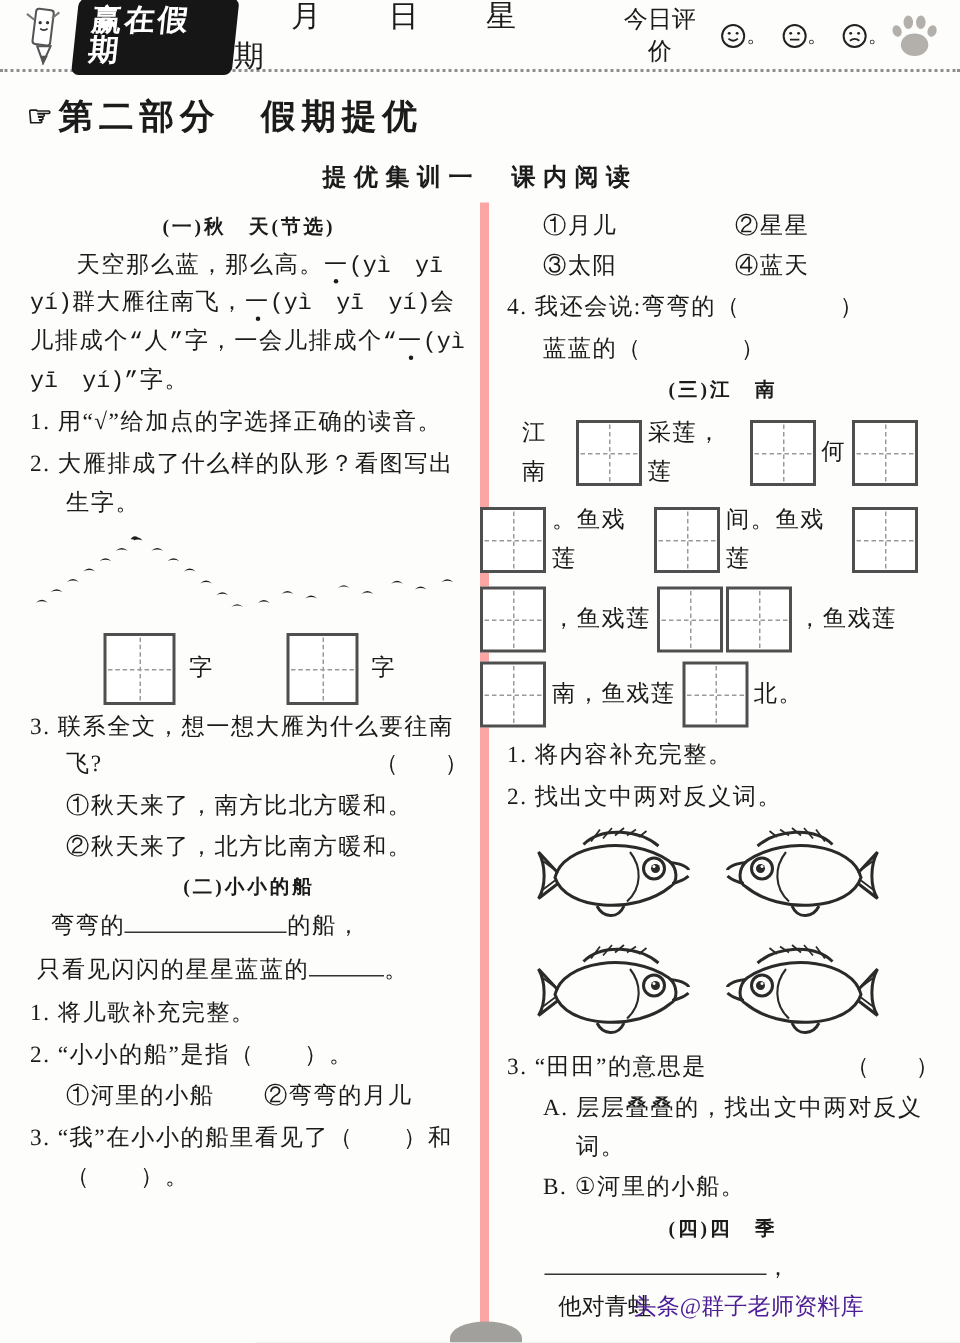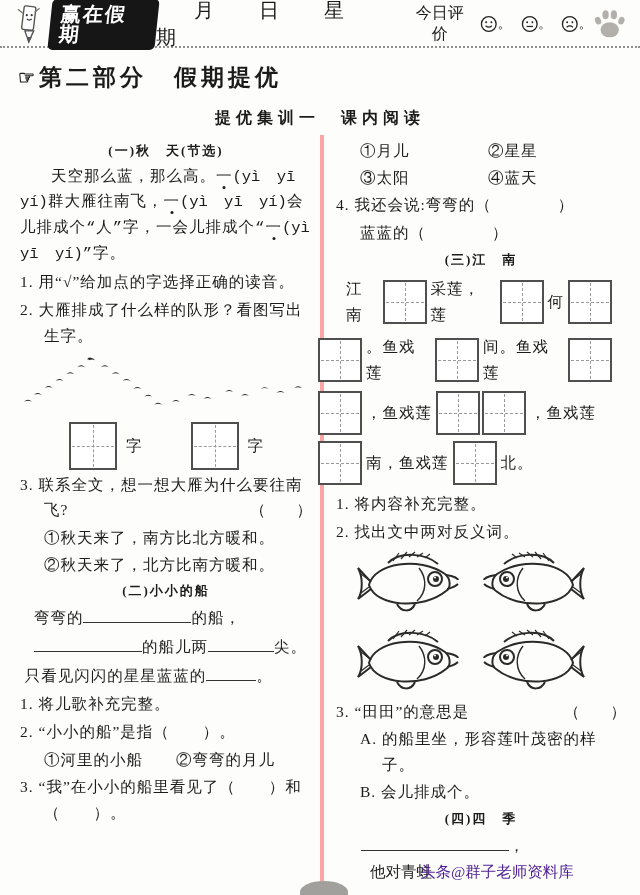--- a/index.html
+++ b/index.html
@@ -19,21 +19,21 @@
   .paw{margin-left:auto;width:34px;height:30px;}
   
   .part{display:flex;align-items:center;font-size:23px;font-weight:bold;
         padding:14px 10px 0 18px;letter-spacing:4px;}
   .hand{font-size:19px;margin-right:4px;letter-spacing:0;}
   .subtitle{text-align:center;font-size:16px;font-weight:bold;letter-spacing:5px;margin:15px 16px 6px;}
   
   .cols{display:flex;padding:0 12px;font-size:15.5px;line-height:1.66;}
   .col{width:50%;box-sizing:border-box;}
   .col-l{padding:2px 8px 0 8px;}
-  .col-r{border-left:4px solid #fca5a5;padding:2px 2px 0 12px;min-height:712px;}
+  .col-r{border-left:6px solid #fca5a5;padding:2px 2px 0 12px;min-height:712px;}
   .center-h{text-align:center;font-weight:bold;font-size:13px;letter-spacing:2px;margin:3px 0 3px;}
   .passage{text-indent:2em;letter-spacing:1px;font-family:Liberation Mono, monospace;}
   .py{word-spacing:7px;letter-spacing:0;}
   .emph{position:relative;}
   .emph::after{content:"";position:absolute;width:3px;height:3px;background:#1b1b1b;
                border-radius:50%;left:50%;transform:translateX(-50%);bottom:-3px;}
   .item{padding-left:24px;text-indent:-24px;letter-spacing:1px;margin:2px 0;}
   .subopt{padding-left:24px;letter-spacing:1px;margin:1px 0;}
   .br-r{float:right;letter-spacing:0;}
   
@@ -196,23 +196,20 @@
         <span class="br-r">（　　）</span>
       </div>
       <div class="subopt">①秋天来了，南方比北方暖和。</div>
       <div class="subopt">②秋天来了，北方比南方暖和。</div>
 
       <div class="center-h">(二)小小的船</div>
 
       <div class="songline">
         <span>弯弯的</span><span class="blank w110"></span><span>的船，</span>
       </div>
-      <div class="songline">
-        <span class="blank w110"></span><span>的船儿两</span><span class="blank w70"></span><span>尖。</span>
-      </div>
       <div class="songline" style="padding-left:0.3em">
         <span>只看见闪闪的星星蓝蓝的</span><span class="blank w55"></span><span>。</span>
       </div>
 
       <div class="item">1. 将儿歌补充完整。</div>
       <div class="item">2. “小小的船”是指（　　）。</div>
       <div class="subopt">①河里的小船　　②弯弯的月儿</div>
       <div class="item">3. “我”在小小的船里看见了（　　）和（　　）。</div>
     </div>
 
@@ -291,22 +288,22 @@
           <g transform="translate(252,78) scale(-1,1)">
               <use href="#fishsym" x="20" y="0"></use>
             </g>
         </svg>
       </div>
 
       <div class="item">
         <span>3. “田田”的意思是</span>
         <span class="br-r">（　　）</span>
       </div>
-      <div class="abc">A. 的船里坐，形容莲叶茂密的样子。</div>
-      <div class="abc">B. 会儿排成个。</div>
+      <div class="abc">A. 层层叠叠的，找出文中两对反义词。</div>
+      <div class="abc">B. ①河里的小船。</div>
 
       <div class="center-h">(四)四　季</div>
       <div class="s4blank">
         <span class="blank w150"></span><span>，</span>
       </div>
       <div class="s4last">
         <span>他对青蛙</span><span class="wm">头条@群子老师资料库</span>
       </div>
     </div>
   </div>

